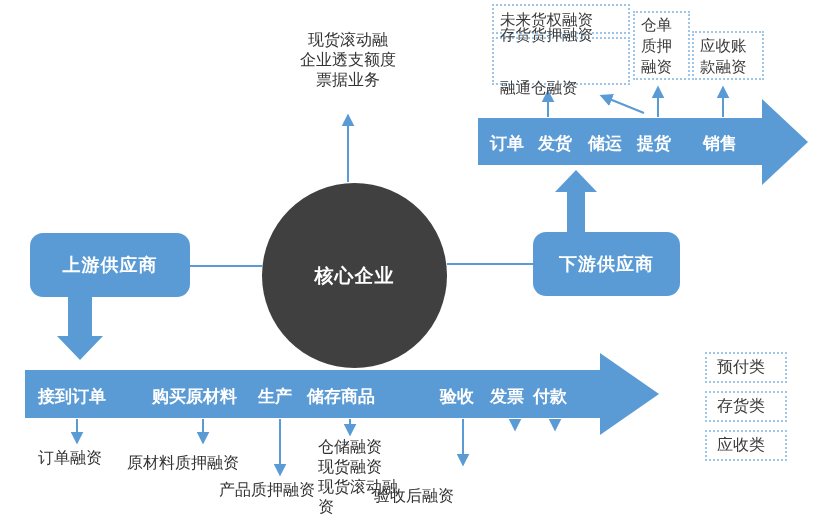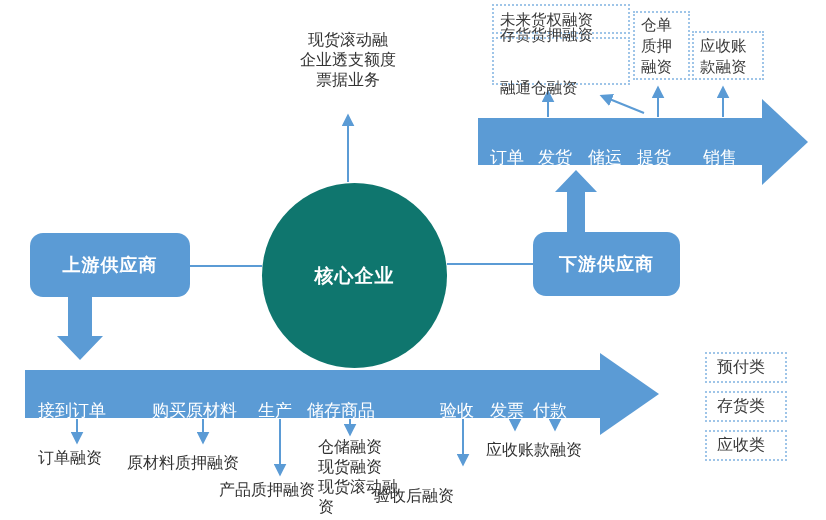--- a/index.html
+++ b/index.html
@@ -6,37 +6,37 @@
   .canvas{
     position:relative;width:826px;height:520px;background:#ffffff;overflow:hidden;
     font-family:"Liberation Sans","DejaVu Sans",sans-serif;color:#333;
   }
   .abs{position:absolute;}
   
   .connectors{position:absolute;left:0;top:0;width:826px;height:520px;pointer-events:none;}
   
   .core-circle{
     left:262px;top:183px;width:185px;height:185px;border-radius:50%;
-    background:#0f766e;display:flex;align-items:center;justify-content:center;
+    background:#404040;display:flex;align-items:center;justify-content:center;
     color:#fff;font-weight:bold;font-size:19px;letter-spacing:1px;z-index:3;
   }
   .supplier-box{
     background:#5b9bd5;border-radius:13px;display:flex;align-items:center;justify-content:center;
     color:#fff;font-weight:bold;font-size:18px;letter-spacing:1px;z-index:3;
   }
   .upstream-box{left:30px;top:233px;width:160px;height:64px;}
   .downstream-box{left:533px;top:232px;width:147px;height:64px;}
   
   .band{background:#5b9bd5;z-index:2;}
   .band-top{left:478px;top:118px;width:284px;height:47px;}
   .band-bottom{left:25px;top:370px;width:575px;height:48px;}
   .band-head{width:0;height:0;z-index:2;}
   .band-head-top{left:762px;top:99px;border-top:43px solid transparent;border-bottom:43px solid transparent;border-left:46px solid #5b9bd5;}
   .band-head-bottom{left:600px;top:353px;border-top:41px solid transparent;border-bottom:41px solid transparent;border-left:59px solid #5b9bd5;}
-  .stage{position:absolute;top:16px;height:100%;display:flex;align-items:center;color:#fff;font-weight:normal;font-size:17px;white-space:nowrap;}
+  .stage{position:absolute;top:2px;height:100%;display:flex;align-items:center;color:#fff;font-weight:bold;font-size:17px;white-space:nowrap;}
   
   .dash-box{
     border:2px dotted #9fc5e8;background:#fff;color:#3a3a3a;font-size:15.5px;
     display:flex;flex-direction:column;justify-content:center;box-sizing:border-box;
     padding:2px 6px;line-height:21px;white-space:nowrap;z-index:4;
   }
   .cat-box{
     border:2px dotted #9fc5e8;background:#fff;color:#3a3a3a;font-size:16px;
     display:flex;align-items:center;box-sizing:border-box;padding-left:10px;
     width:82px;height:31px;z-index:4;
@@ -143,23 +143,20 @@
   </div>
   <div class="abs note" style="left:318px;top:437px;">
     <div>仓储融资</div>
     <div>现货融资</div>
     <div>现货滚动融</div>
     <div>资</div>
   </div>
   <div class="abs note" style="left:374px;top:486px;font-family:Liberation Serif, serif;">
     <div>验收后融资</div>
   </div>
-  <div class="abs note" style="left:486px;top:440px;">
-    <div>应收账款融资</div>
-  </div>
 
   <div class="abs cat-box" style="left:705px;top:352px;">
     <span>预付类</span>
   </div>
   <div class="abs cat-box" style="left:705px;top:391px;">
     <span>存货类</span>
   </div>
   <div class="abs cat-box" style="left:705px;top:430px;">
     <span>应收类</span>
   </div>

